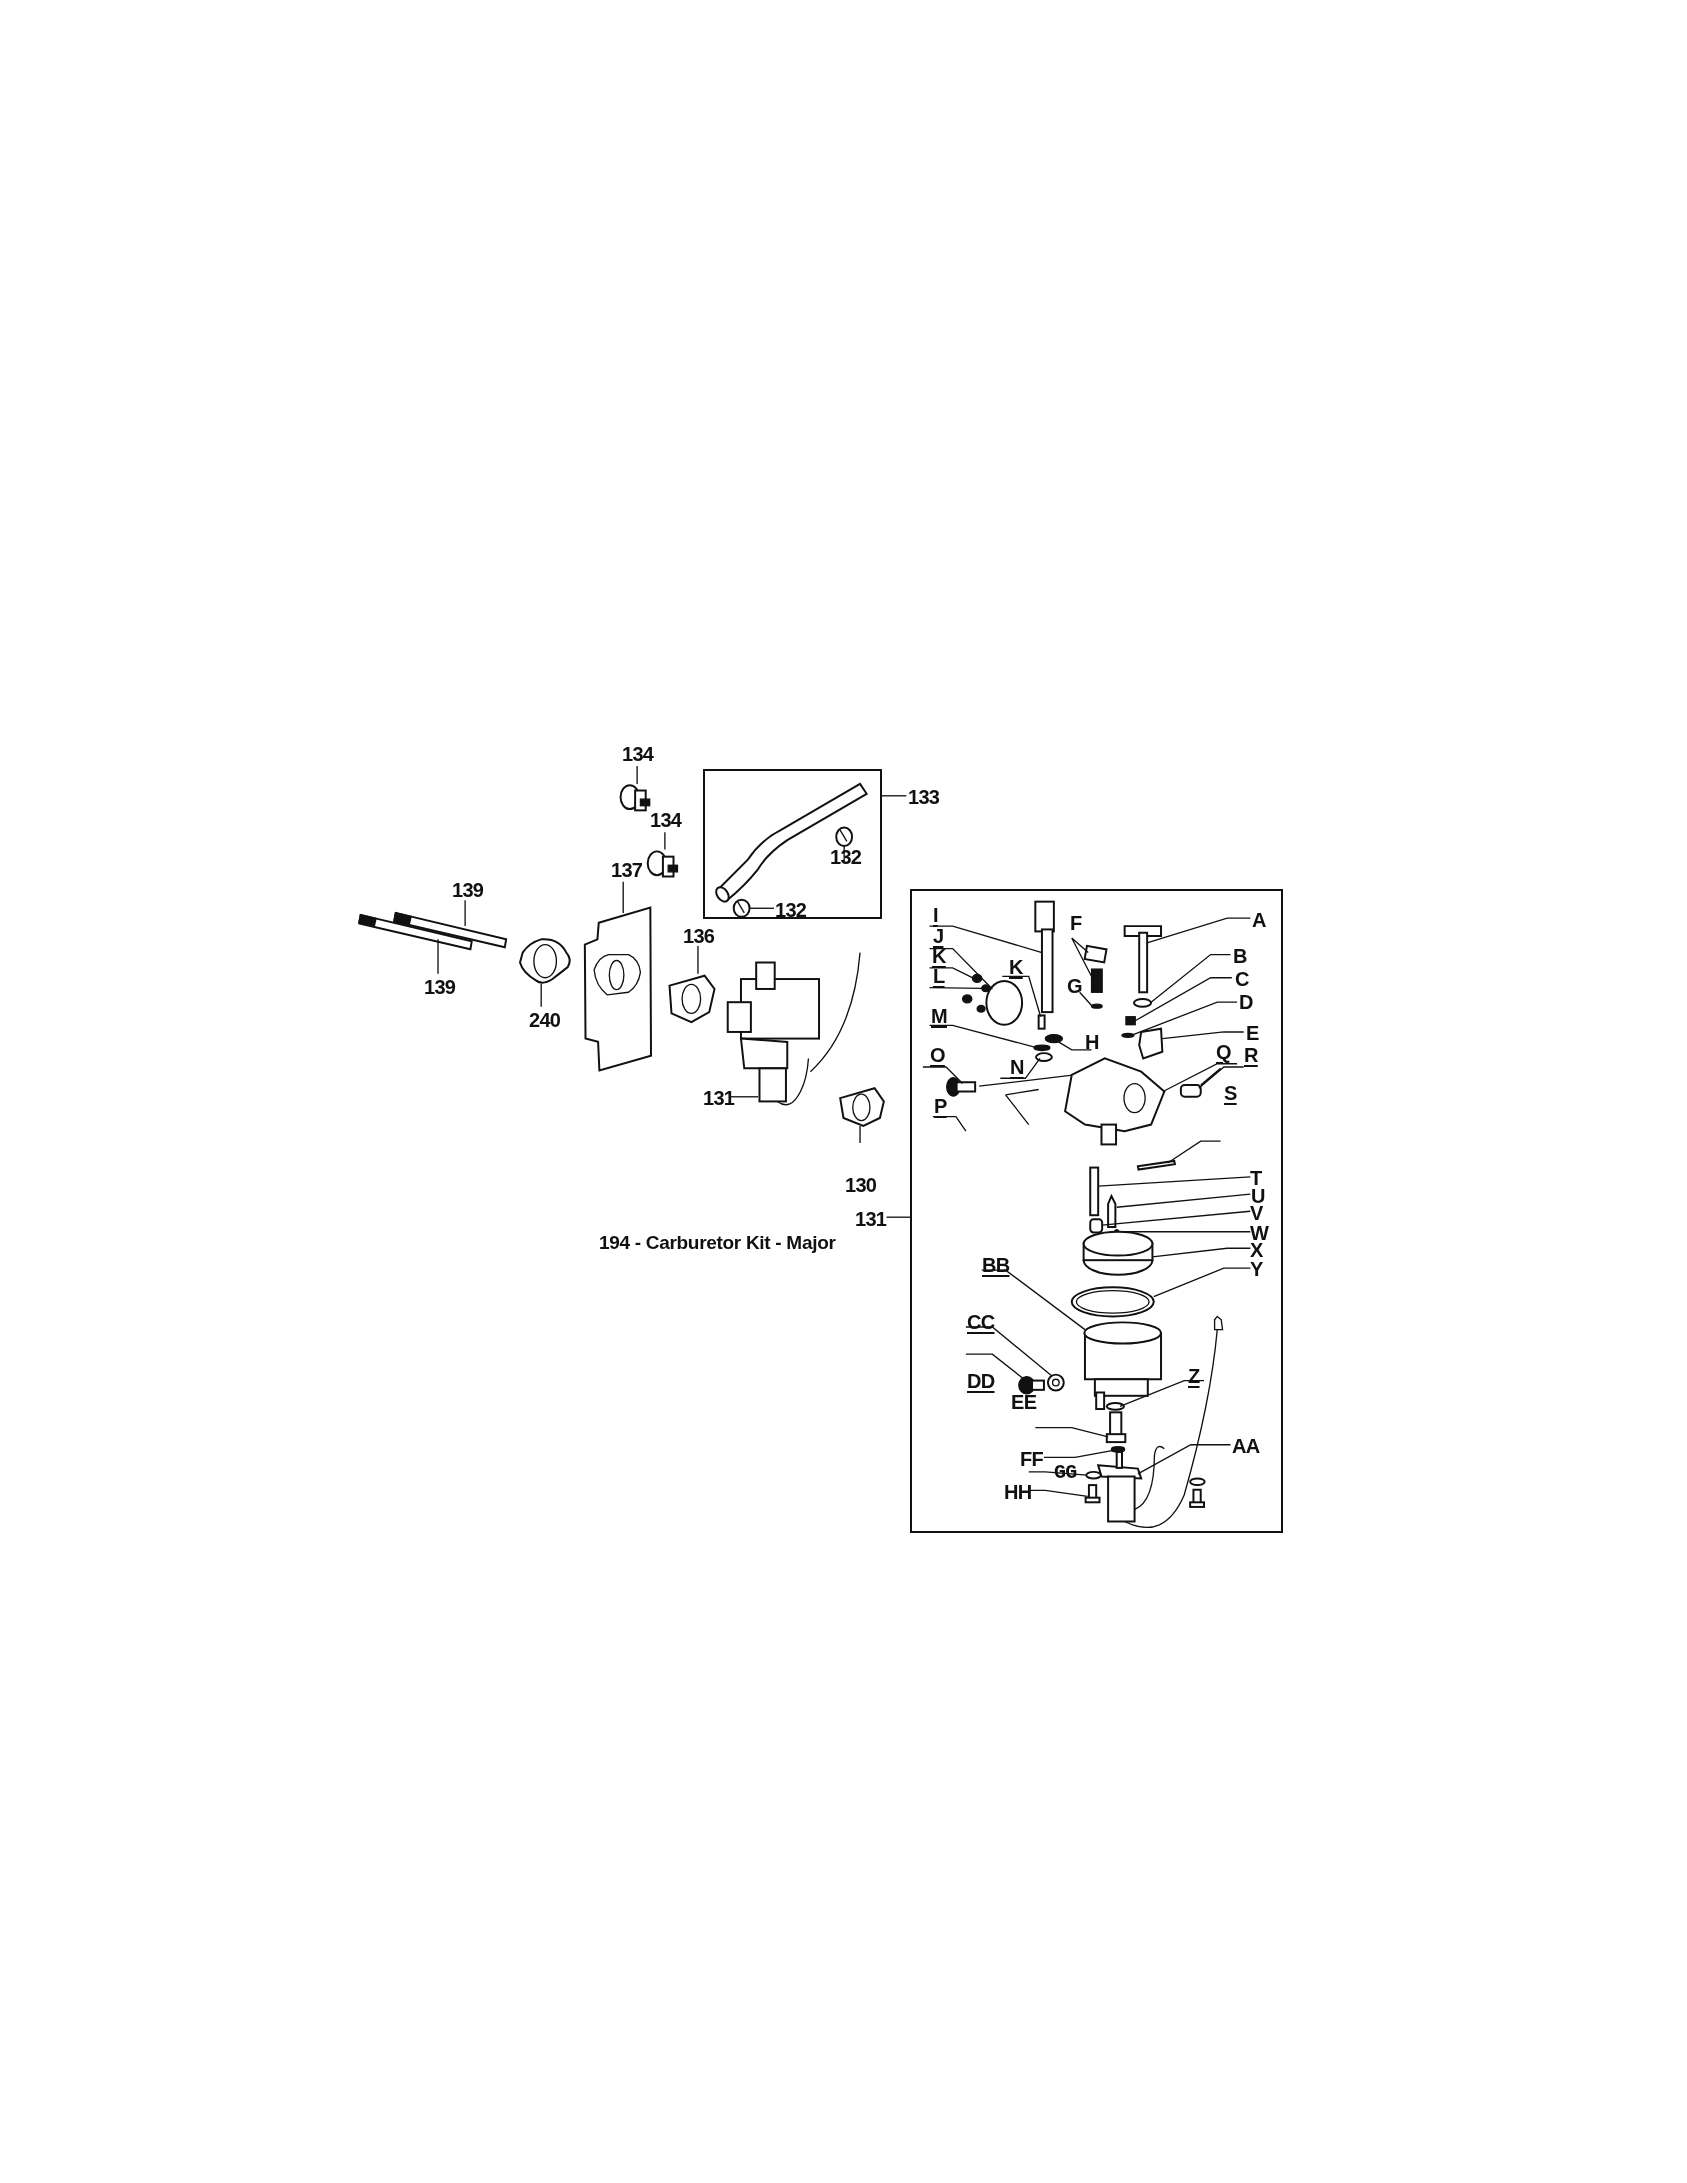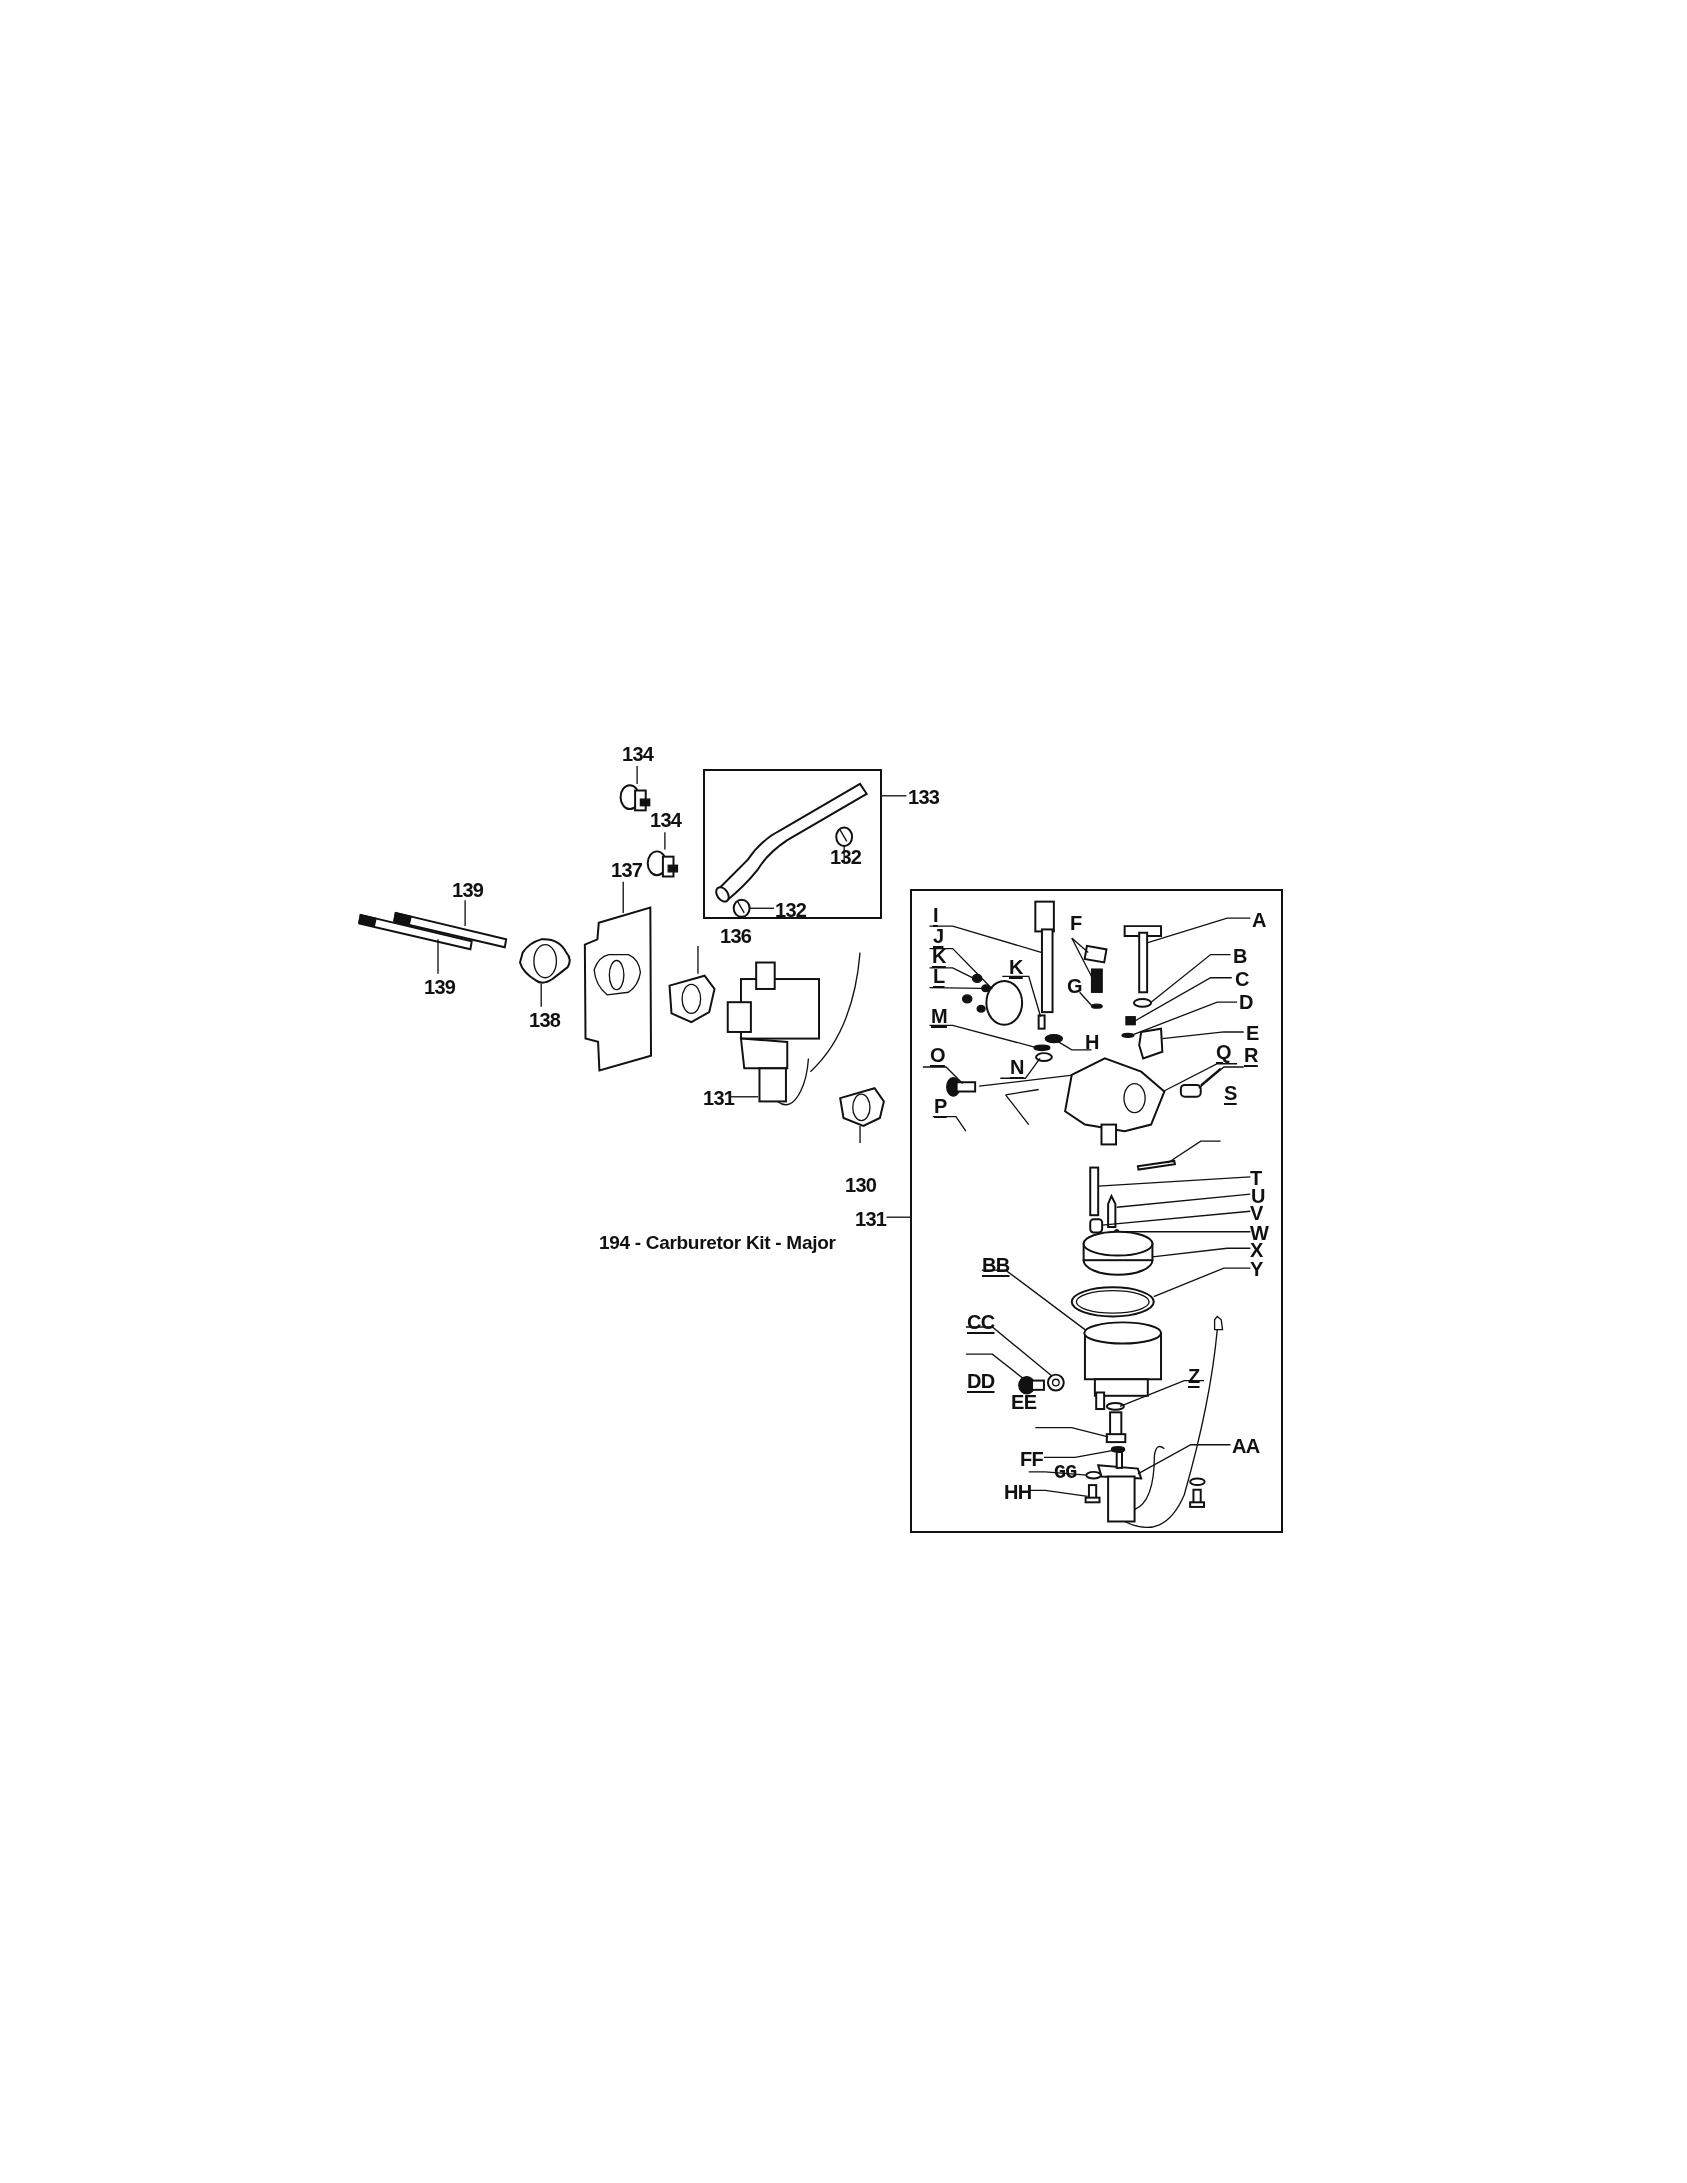--- a/index.html
+++ b/index.html
@@ -243,22 +243,22 @@
   </svg>
 
   <span class="lbl" style="left:622px;top:744px;">134</span>
   <span class="lbl" style="left:650px;top:810px;">134</span>
   <span class="lbl" style="left:908px;top:787px;">133</span>
   <span class="lbl" style="left:830px;top:847px;">132</span>
   <span class="lbl" style="left:775px;top:900px;">132</span>
   <span class="lbl" style="left:452px;top:880px;">139</span>
   <span class="lbl" style="left:424px;top:977px;">139</span>
   <span class="lbl" style="left:611px;top:860px;">137</span>
-  <span class="lbl" style="left:529px;top:1010px;">138</span>
-  <span class="lbl" style="left:683px;top:926px;margin-left:37px;">136</span>
+  <span class="lbl" style="left:529px;top:1010px;">240</span>
+  <span class="lbl" style="left:683px;top:926px;">136</span>
   <span class="lbl" style="left:703px;top:1088px;">131</span>
   <span class="lbl" style="left:845px;top:1147px;margin-top:28px;">130</span>
   <span class="lbl" style="left:855px;top:1209px;">131</span>
 
   <span class="caption">194 - Carburetor Kit - Major</span>
 
   <span class="lbl" style="left:1252px;top:910px;">A</span>
   <span class="lbl" style="left:1233px;top:946px;">B</span>
   <span class="lbl" style="left:1235px;top:969px;">C</span>
   <span class="lbl" style="left:1239px;top:992px;">D</span>

